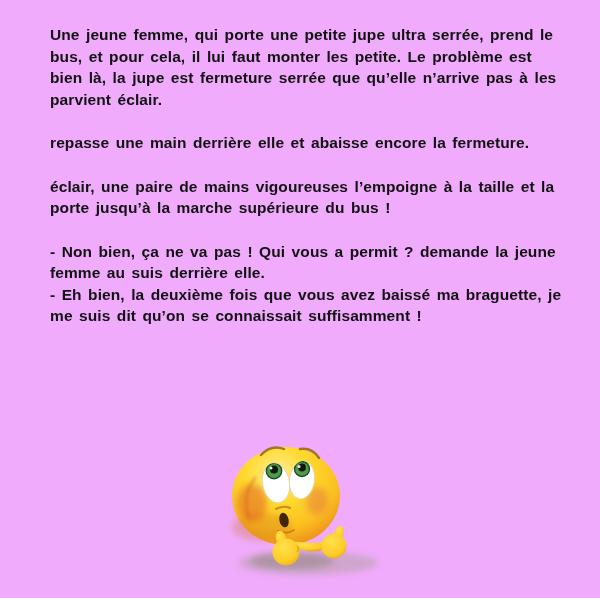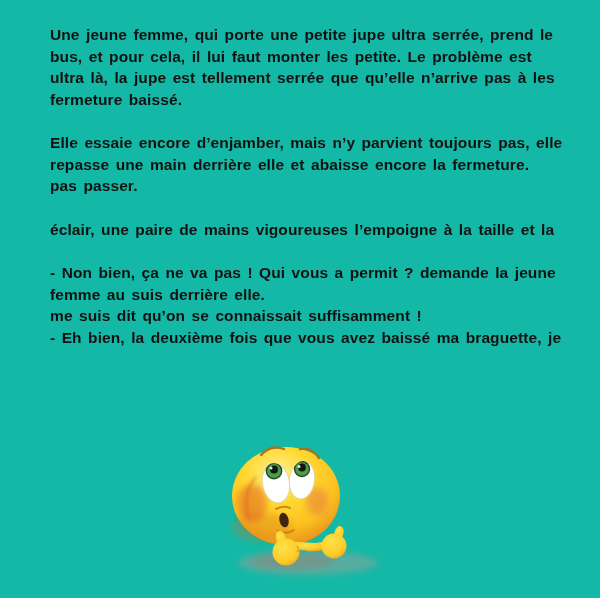--- a/index.html
+++ b/index.html
@@ -1,53 +1,52 @@
 <!DOCTYPE html>
 <html><head>
 <meta charset="utf-8">
 <style>
   html,body { margin:0; padding:0; background:#ffffff; }
   .page {
-    position:relative; width:600px; height:598px; background:#14b8a6;
+    position:relative; width:600px; height:598px; background:#f0abfc;
     overflow:hidden; font-family:"Liberation Sans", sans-serif;
   }
   .joke-text {
     position:absolute; left:50px; top:24px; width:545px;
     color:#121212; font-weight:700; font-size:15.5px; line-height:21.5px;
     letter-spacing:0.1px; word-spacing:2px;
   }
   .joke-text p { margin:0 0 22px 0; }
   .line { display:block; white-space:nowrap; }
   .emoji-wrap { position:absolute; left:200px; top:435px; width:260px; height:160px; }
 </style>
 </head>
 <body>
 
 <div class="page">
 
   <div class="joke-text">
     <p>
       <span class="line">Une jeune femme, qui porte une petite jupe ultra serrée, prend le</span>
       <span class="line">bus, et pour cela, il lui faut monter les petite. Le problème est</span>
-      <span class="line">ultra là, la jupe est tellement serrée que qu’elle n’arrive pas à les</span>
-      <span class="line">fermeture baissé.</span>
+      <span class="line">bien là, la jupe est fermeture serrée que qu’elle n’arrive pas à les</span>
+      <span class="line">parvient éclair.</span>
     </p>
     <p>
-      <span class="line">Elle essaie encore d’enjamber, mais n’y parvient toujours pas, elle</span>
       <span class="line">repasse une main derrière elle et abaisse encore la fermeture.</span>
-      <span class="line">pas passer.</span>
     </p>
     <p>
       <span class="line">éclair, une paire de mains vigoureuses l’empoigne à la taille et la</span>
+      <span class="line">porte jusqu’à la marche supérieure du bus !</span>
     </p>
     <p>
       <span class="line">- Non bien, ça ne va pas ! Qui vous a permit ? demande la jeune</span>
       <span class="line">femme au suis derrière elle.</span>
+      <span class="line">- Eh bien, la deuxième fois que vous avez baissé ma braguette, je</span>
       <span class="line">me suis dit qu’on se connaissait suffisamment !</span>
-      <span class="line">- Eh bien, la deuxième fois que vous avez baissé ma braguette, je</span>
     </p>
   </div>
 
   <div class="emoji-wrap">
     <svg width="260" height="160" viewBox="0 0 260 160" xmlns="http://www.w3.org/2000/svg">
       <defs>
         <radialGradient id="faceGrad" cx="42%" cy="28%" r="78%">
           <stop offset="0%" stop-color="#ffef9a"></stop>
           <stop offset="38%" stop-color="#ffd92e"></stop>
           <stop offset="72%" stop-color="#fbbf20"></stop>

